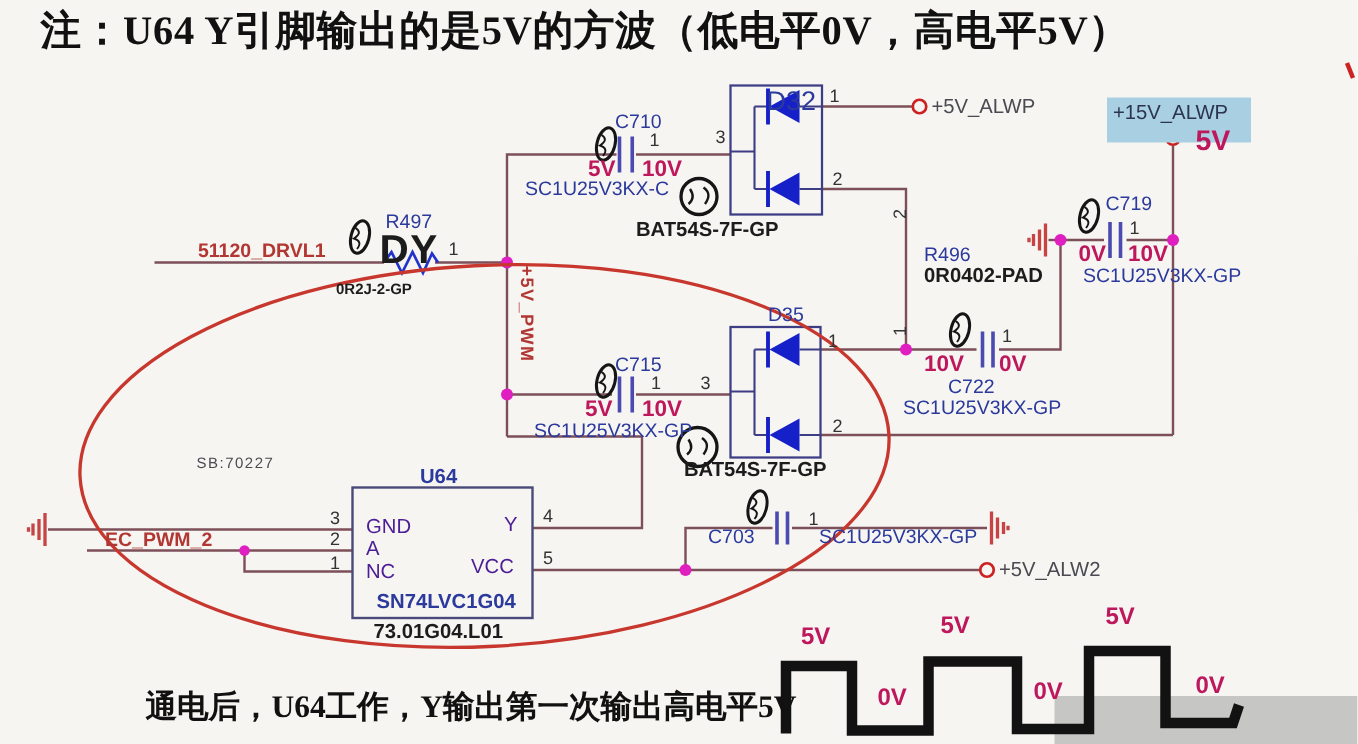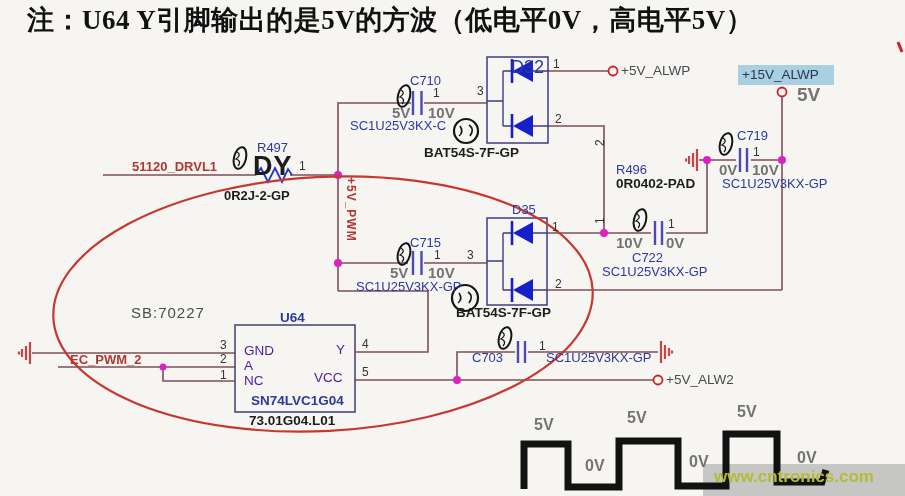--- a/index.html
+++ b/index.html
@@ -4,21 +4,21 @@
 <style>
   html,body{margin:0;padding:0;}
   .canvas{position:relative;width:905px;height:496px;background:#f6f5f2;overflow:hidden;
           font-family:"Liberation Sans",sans-serif;}
   svg.layer{position:absolute;left:0;top:0;}
   .t{position:absolute;white-space:nowrap;line-height:1;color:#222;
      font-family:"Liberation Sans",sans-serif;}
   .navy{color:#2b3a9c;}
   .blue{color:#4c1d95;}
   .blk{color:#1c1c1c;font-weight:bold;}
-  .mag{color:#737373;font-weight:bold;}
+  .mag{color:#be185d;font-weight:bold;}
   .red{color:#b23632;font-weight:bold;}
   .gray{color:#4a4a52;}
   .pin{font-size:12px;color:#333;}
   .b{font-weight:bold;}
   .rot90{transform:rotate(90deg);transform-origin:0 0;}
   .rotm90{transform:rotate(-90deg);transform-origin:0 0;}
   .title{font-family:"Liberation Serif",serif;font-weight:bold;color:#111;}
   .hl{position:absolute;background:#a9cfe2;}
   .wm{color:#b4bc34;font-weight:bold;}
 </style>
@@ -144,36 +144,36 @@
     <rect x="703" y="464" width="202" height="32" fill="#b5b5b5" opacity="0.75"></rect>
     <polyline points="524,489 524,444 568,444 568,487 619,487 619,441 678,441 678,486 726,486 726,434 777,434 777,482 822,482 826,470" fill="none" stroke="#121212" stroke-width="7" stroke-linejoin="miter" stroke-linecap="butt"></polyline>
   </svg>
 
   <div class="t title" style="left:27px;top:7px;font-size:27px;letter-spacing:0.5px;">注：U64 Y引脚输出的是5V的方波（低电平0V，高电平5V）</div>
 
   <div class="t red" style="left:132px;top:160px;font-size:13px;">51120_DRVL1</div>
   <div class="t blk b" style="left:253px;top:153px;font-size:27px;letter-spacing:1px;">DY</div>
   <div class="t navy" style="left:257px;top:141px;font-size:13px;">R497</div>
   <div class="t pin" style="left:299px;top:160px;">1</div>
-  <div class="t blk" style="left:224px;top:189px;font-size:13px;">0R2J-2-GP</div>
+  <div class="t blk" style="left:224px;top:189px;font-size:10px;">0R2J-2-GP</div>
   <div class="t red rot90" style="left:357px;top:177px;font-size:12px;letter-spacing:1px;">+5V_PWM</div>
 
   <div class="t navy" style="left:410px;top:74px;font-size:13px;">C710</div>
   <div class="t pin" style="left:433px;top:87px;">1</div>
   <div class="t pin" style="left:477px;top:85px;">3</div>
   <div class="t mag" style="left:392px;top:105px;font-size:15px;">5V</div>
   <div class="t mag" style="left:428px;top:105px;font-size:15px;">10V</div>
   <div class="t navy" style="left:350px;top:119px;font-size:13px;">SC1U25V3KX-C</div>
   <div class="t navy" style="left:511px;top:58px;font-size:18px;">D32</div>
   <div class="t pin" style="left:553px;top:58px;">1</div>
   <div class="t pin" style="left:555px;top:113px;">2</div>
   <div class="t blk" style="left:424px;top:146px;font-size:13.5px;">BAT54S-7F-GP</div>
 
   <div class="t gray" style="left:621px;top:64px;font-size:13.5px;">+5V_ALWP</div>
-  <div class="hl" style="left:738px;top:65px;width:96px;height:20px;">
+  <div class="hl" style="left:738px;top:65px;width:96px;height:30px;">
     <span class="t gray" style="left:4px;top:3px;font-size:13.5px;color:#2c3550;">+15V_ALWP</span>
   </div>
   <div class="t mag" style="left:797px;top:85px;font-size:19px;">5V</div>
 
   <div class="t navy" style="left:616px;top:163px;font-size:13px;">R496</div>
   <div class="t blk" style="left:616px;top:177px;font-size:13.5px;">0R0402-PAD</div>
   <div class="t pin rotm90" style="left:594px;top:146px;">2</div>
   <div class="t pin rotm90" style="left:594px;top:224px;">1</div>
   <div class="t navy" style="left:737px;top:129px;font-size:13px;">C719</div>
   <div class="t pin" style="left:753px;top:146px;">1</div>
@@ -190,21 +190,21 @@
   <div class="t pin" style="left:434px;top:249px;">1</div>
   <div class="t pin" style="left:467px;top:249px;">3</div>
   <div class="t mag" style="left:390px;top:265px;font-size:15px;">5V</div>
   <div class="t mag" style="left:428px;top:265px;font-size:15px;">10V</div>
   <div class="t navy" style="left:356px;top:280px;font-size:13px;">SC1U25V3KX-GP</div>
   <div class="t navy" style="left:512px;top:203px;font-size:13px;">D35</div>
   <div class="t pin" style="left:552px;top:221px;">1</div>
   <div class="t pin" style="left:555px;top:278px;">2</div>
   <div class="t blk" style="left:456px;top:306px;font-size:13.5px;">BAT54S-7F-GP</div>
 
-  <div class="t gray" style="left:131px;top:305px;font-size:15px;letter-spacing:1px;">SB:70227</div>
+  <div class="t gray" style="left:131px;top:305px;font-size:10px;letter-spacing:1px;">SB:70227</div>
   <div class="t navy b" style="left:280px;top:311px;font-size:13.5px;">U64</div>
   <div class="t blue" style="left:244px;top:344px;font-size:13.5px;">GND</div>
   <div class="t blue" style="left:244px;top:359px;font-size:13.5px;">A</div>
   <div class="t blue" style="left:244px;top:374px;font-size:13.5px;">NC</div>
   <div class="t blue" style="left:336px;top:343px;font-size:13.5px;">Y</div>
   <div class="t blue" style="left:314px;top:371px;font-size:13.5px;">VCC</div>
   <div class="t navy b" style="left:251px;top:394px;font-size:13.5px;">SN74LVC1G04</div>
   <div class="t blk" style="left:249px;top:414px;font-size:13.5px;text-align:right;">73.01G04.L01</div>
   <div class="t pin" style="left:220px;top:339px;">3</div>
   <div class="t pin" style="left:220px;top:353px;">2</div>
@@ -218,15 +218,15 @@
   <div class="t navy" style="left:546px;top:351px;font-size:13px;">SC1U25V3KX-GP</div>
   <div class="t gray" style="left:666px;top:373px;font-size:13.5px;">+5V_ALW2</div>
 
   <div class="t mag" style="left:534px;top:417px;font-size:16px;">5V</div>
   <div class="t mag" style="left:627px;top:410px;font-size:16px;">5V</div>
   <div class="t mag" style="left:737px;top:404px;font-size:16px;">5V</div>
   <div class="t mag" style="left:585px;top:458px;font-size:16px;">0V</div>
   <div class="t mag" style="left:689px;top:454px;font-size:16px;">0V</div>
   <div class="t mag" style="left:797px;top:450px;font-size:16px;">0V</div>
 
-  <div class="t wm" style="left:714px;top:468px;font-size:17px;">www.cntronics.com</div>
+  <div class="t title" style="left:97px;top:461px;font-size:21px;">通电后，U64工作，Y输出第一次输出高电平5V</div>
 
 </div>
 
 </body></html>

